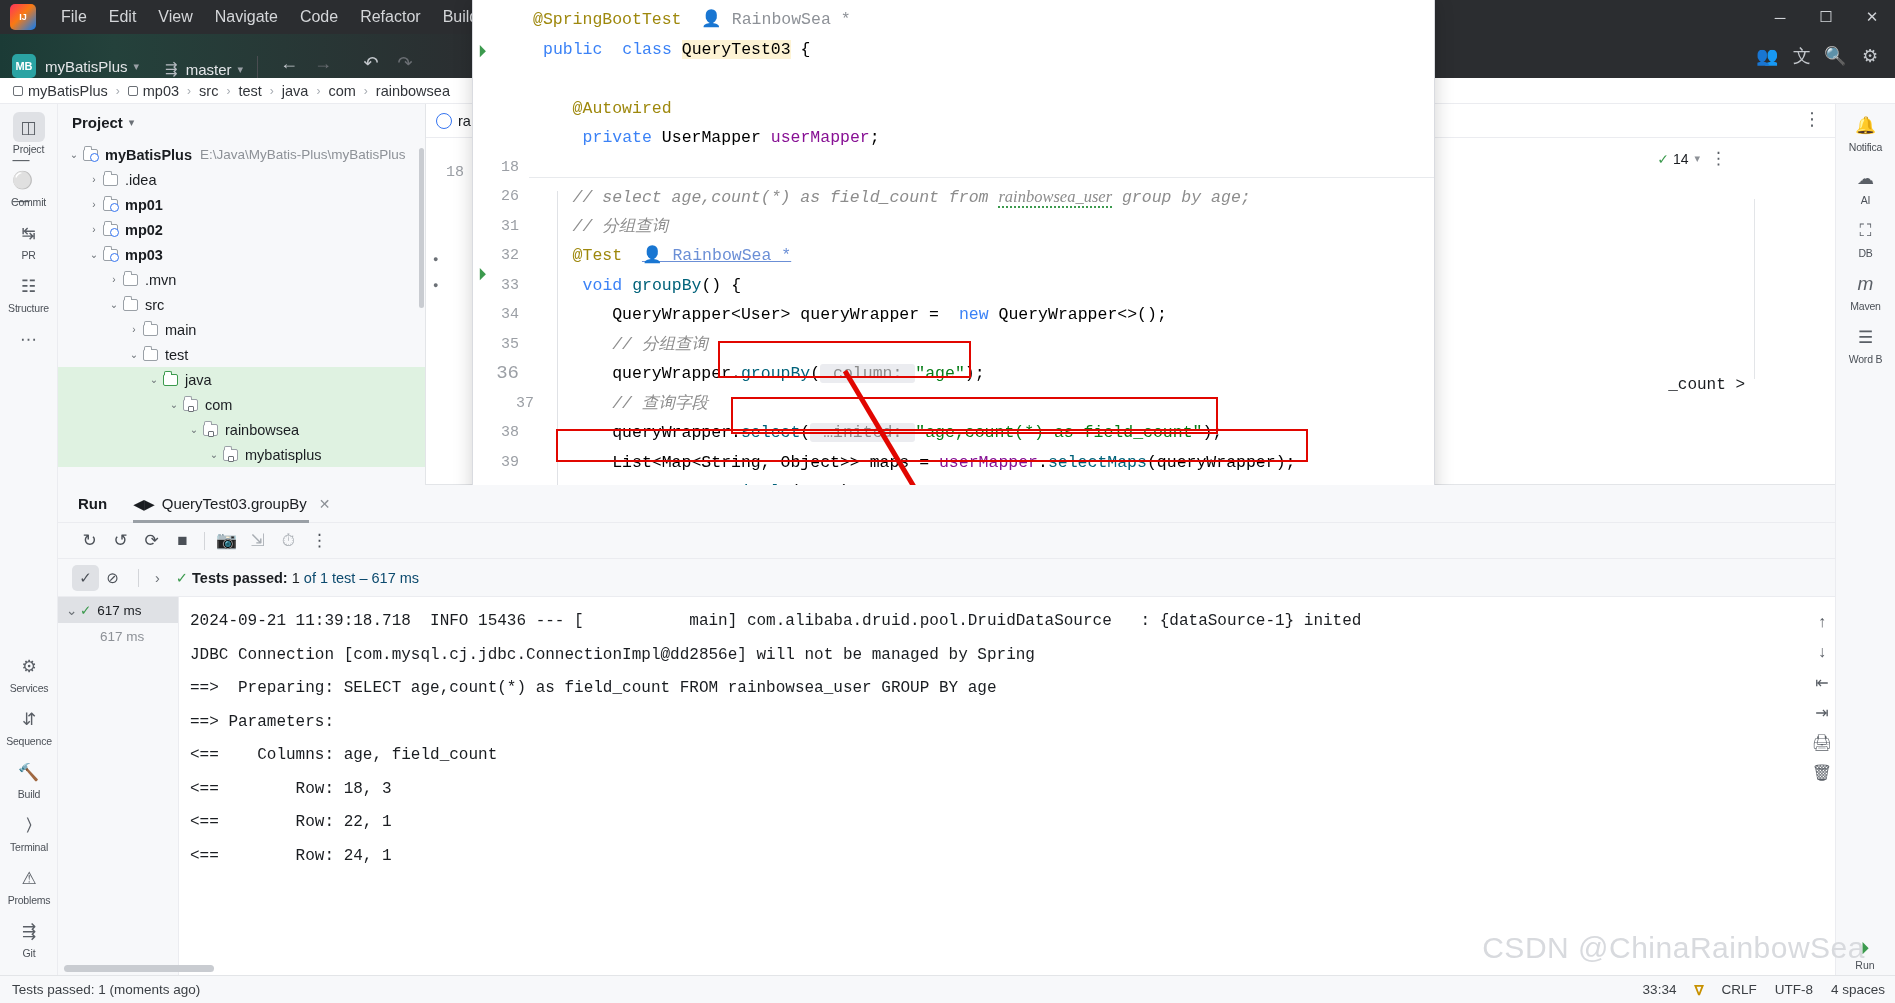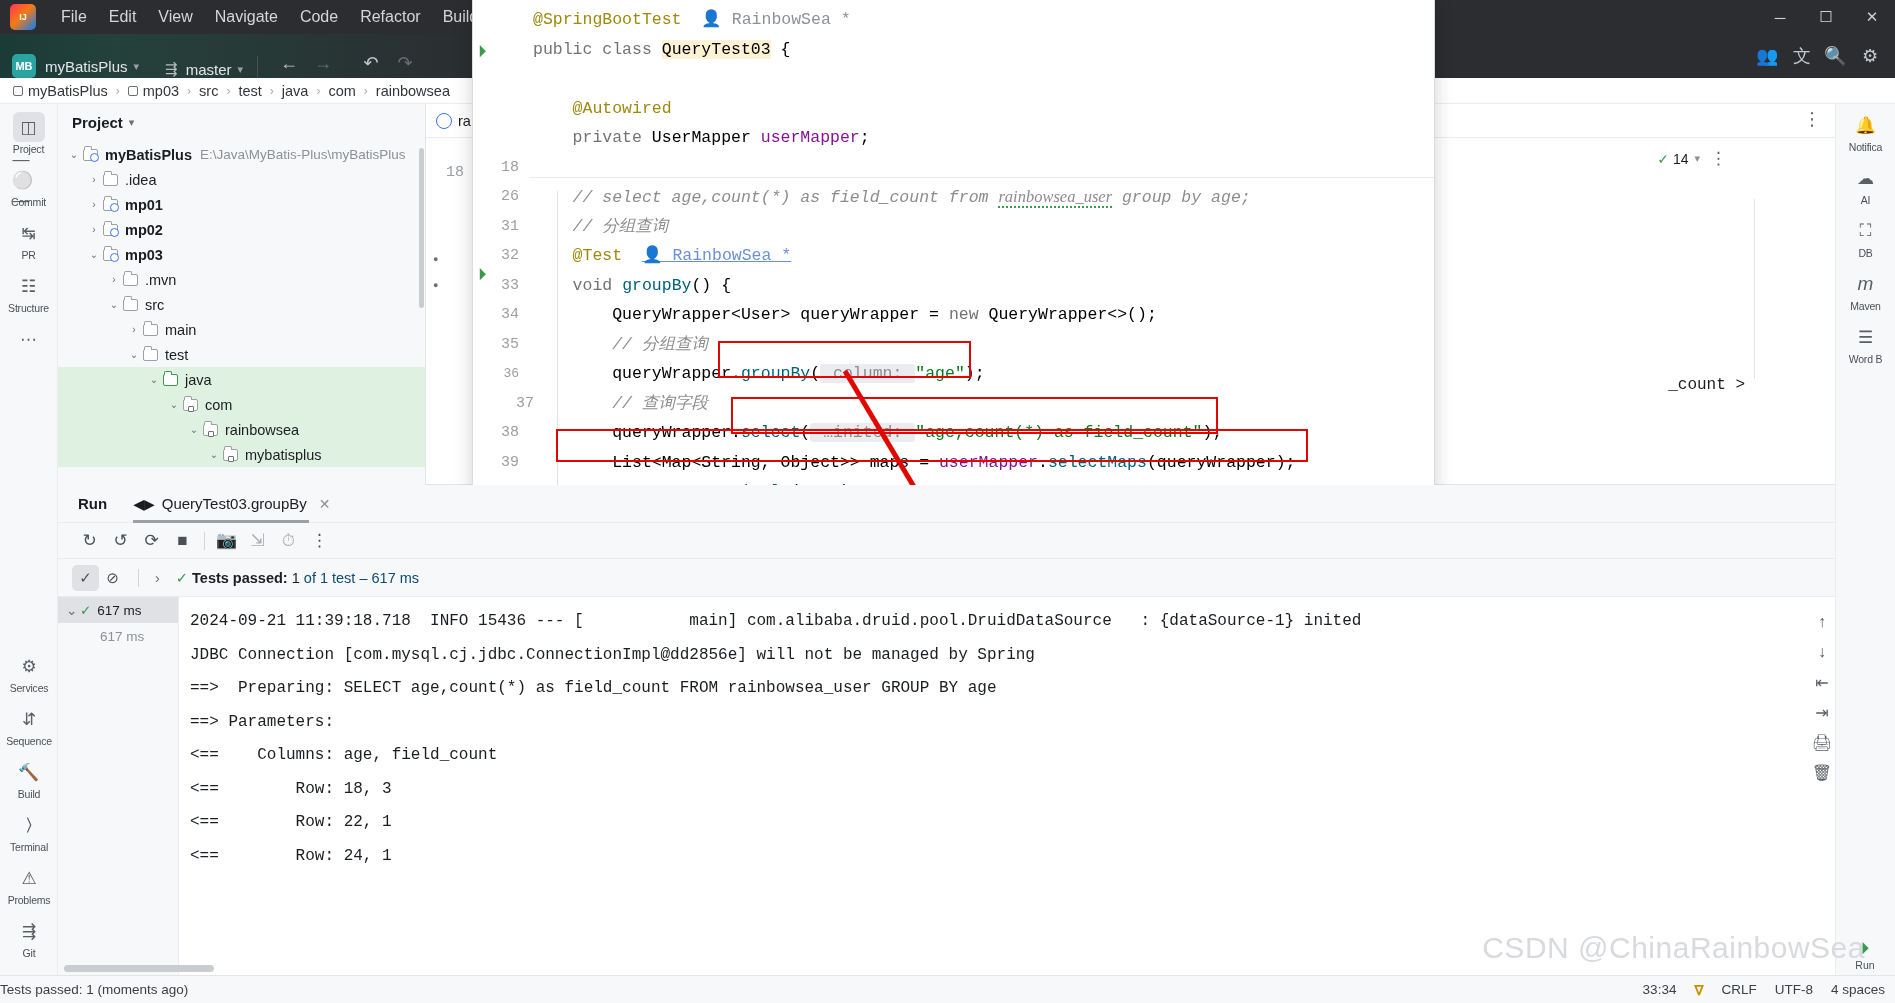--- a/index.html
+++ b/index.html
@@ -124,21 +124,21 @@
   .overlay {
     position:absolute; left:472px; top:-2px; width:963px; height:545px;
     background:#ffffff; border:1px solid #d9dbe0;
     box-shadow:0 4px 18px rgba(0,0,0,0.18);
     font-family:"Liberation Mono", monospace; font-size:16.5px;
     overflow:hidden;
   }
   .ov-gut { position:absolute; left:0; top:0; width:56px; height:100%; background:#ffffff; }
   .ov-code { position:absolute; left:56px; top:0; right:0; height:100%; padding-top:6px;}
   .cl { height:29.5px; line-height:29.5px; white-space:pre; padding-left:4px;}
-  .kw   { color:#737373; }
+  .kw   { color:#3b82f6;margin-left:10px; }
   .ann  { color:#9e880d; }
   .str  { color:#067d17; }
   .cmt  { color:#8c8c8c; font-style:italic; }
   .typ  { color:#000000; }
   .mth  { color:#00627a; }
   .fld  { color:#871094; }
   .hint { background:#ebecf0; color:#8c8c8c; border-radius:3px; padding:0 3px;}
   .hlsym{ background:#fdf3d4; }
   .usr  { color:#8d9197; }
   .usrlink { color:#6b8fd6; text-decoration:underline; }
@@ -186,21 +186,21 @@
      background:#c9ccd1; border-radius:4px;}
   .cons-right-rail { position:absolute; right:0; top:112px; width:26px; bottom:0;
      display:flex; flex-direction:column; align-items:center; padding-top:10px; background:#fff;}
   .cr-ico { width:24px;height:30px;display:flex;align-items:center;justify-content:center;
      color:#5a5f66;font-size:16px;}
 
   
   .statusbar { position:absolute; left:0; bottom:0; width:1895px; height:28px;
      background:#f7f8fa; border-top:1px solid #e3e5e8;
      display:flex; align-items:center; font-size:13.5px; color:#3c4045;}
-  .sb-left { }
+  .sb-left { margin-left:12px; }
   .sb-right { position:absolute; right:10px; display:flex; align-items:center; gap:18px;}
   .sb-warn { color:#c79100; font-weight:bold;}
 
   .watermark { position:absolute; right:30px; bottom:38px; font-size:30px; color:#d8dade;
      font-family:"Liberation Sans", sans-serif; letter-spacing:0.5px;}
 
   .hscroll { position:absolute; left:64px; bottom:30px; width:360px; height:8px; }
   .hscroll i { display:block; width:150px; height:7px; background:#c9ccd1; border-radius:4px;}
 </style>
 </head>
@@ -485,21 +485,21 @@
         <div class="cl" style="text-align: right; padding-right: 10px; color: rgb(155, 159, 165); font-size: 15px;"></div>
         <div class="cl" style="text-align: right; padding-right: 10px; color: rgb(155, 159, 165); font-size: 15px;"></div>
         <div class="cl" style="text-align: right; padding-right: 10px; color: rgb(155, 159, 165); font-size: 15px;"></div>
         <div class="cl" style="text-align: right; padding-right: 10px; color: rgb(155, 159, 165); font-size: 15px;">18</div>
         <div class="cl" style="text-align: right; padding-right: 10px; color: rgb(155, 159, 165); font-size: 15px;">26</div>
         <div class="cl" style="text-align: right; padding-right: 10px; color: rgb(155, 159, 165); font-size: 15px;">31</div>
         <div class="cl" style="text-align: right; padding-right: 10px; color: rgb(155, 159, 165); font-size: 15px;">32</div>
         <div class="cl" style="text-align: right; padding-right: 10px; color: rgb(155, 159, 165); font-size: 15px;">33</div>
         <div class="cl" style="text-align: right; padding-right: 10px; color: rgb(155, 159, 165); font-size: 15px;">34</div>
         <div class="cl" style="text-align: right; padding-right: 10px; color: rgb(155, 159, 165); font-size: 15px;">35</div>
-        <div class="cl" style="text-align: right; padding-right: 10px; color: rgb(155, 159, 165); font-size: 13px;">36</div>
+        <div class="cl" style="text-align: right; padding-right: 10px; color: rgb(155, 159, 165); font-size: 19px;">36</div>
         <div class="cl" style="text-align: right; padding-right: 10px; color: rgb(155, 159, 165); font-size: 15px; margin-left: 39px;">37</div>
         <div class="cl" style="text-align: right; padding-right: 10px; color: rgb(155, 159, 165); font-size: 15px;">38</div>
         <div class="cl" style="text-align: right; padding-right: 10px; color: rgb(155, 159, 165); font-size: 15px;">39</div>
         <div class="cl" style="text-align: right; padding-right: 10px; color: rgb(155, 159, 165); font-size: 15px;">40</div>
         <div class="cl" style="text-align: right; padding-right: 10px; color: rgb(155, 159, 165); font-size: 15px;"></div>
       </div>
     <div class="ov-sep"></div>
     <div class="ov-vline"></div>
     <div class="ov-code" id="ovcode">
         <div class="cl"><span class="ann">@SpringBootTest</span><span>  </span><span class="usr">👤 RainbowSea *</span></div>

